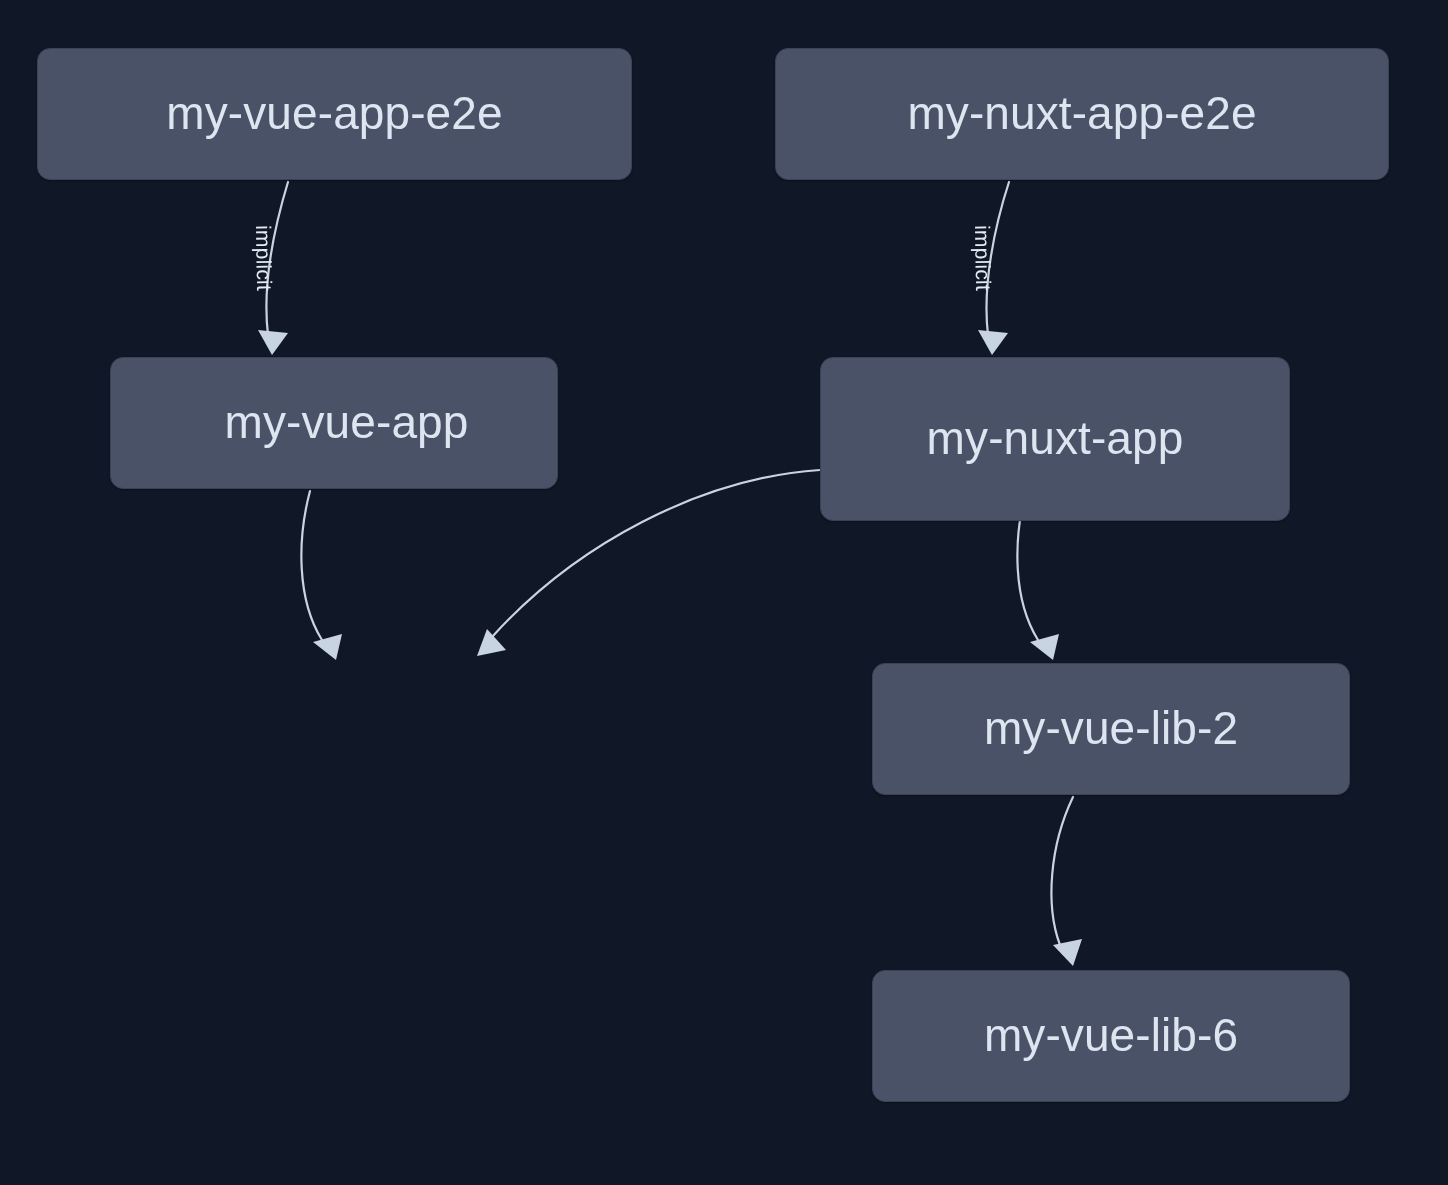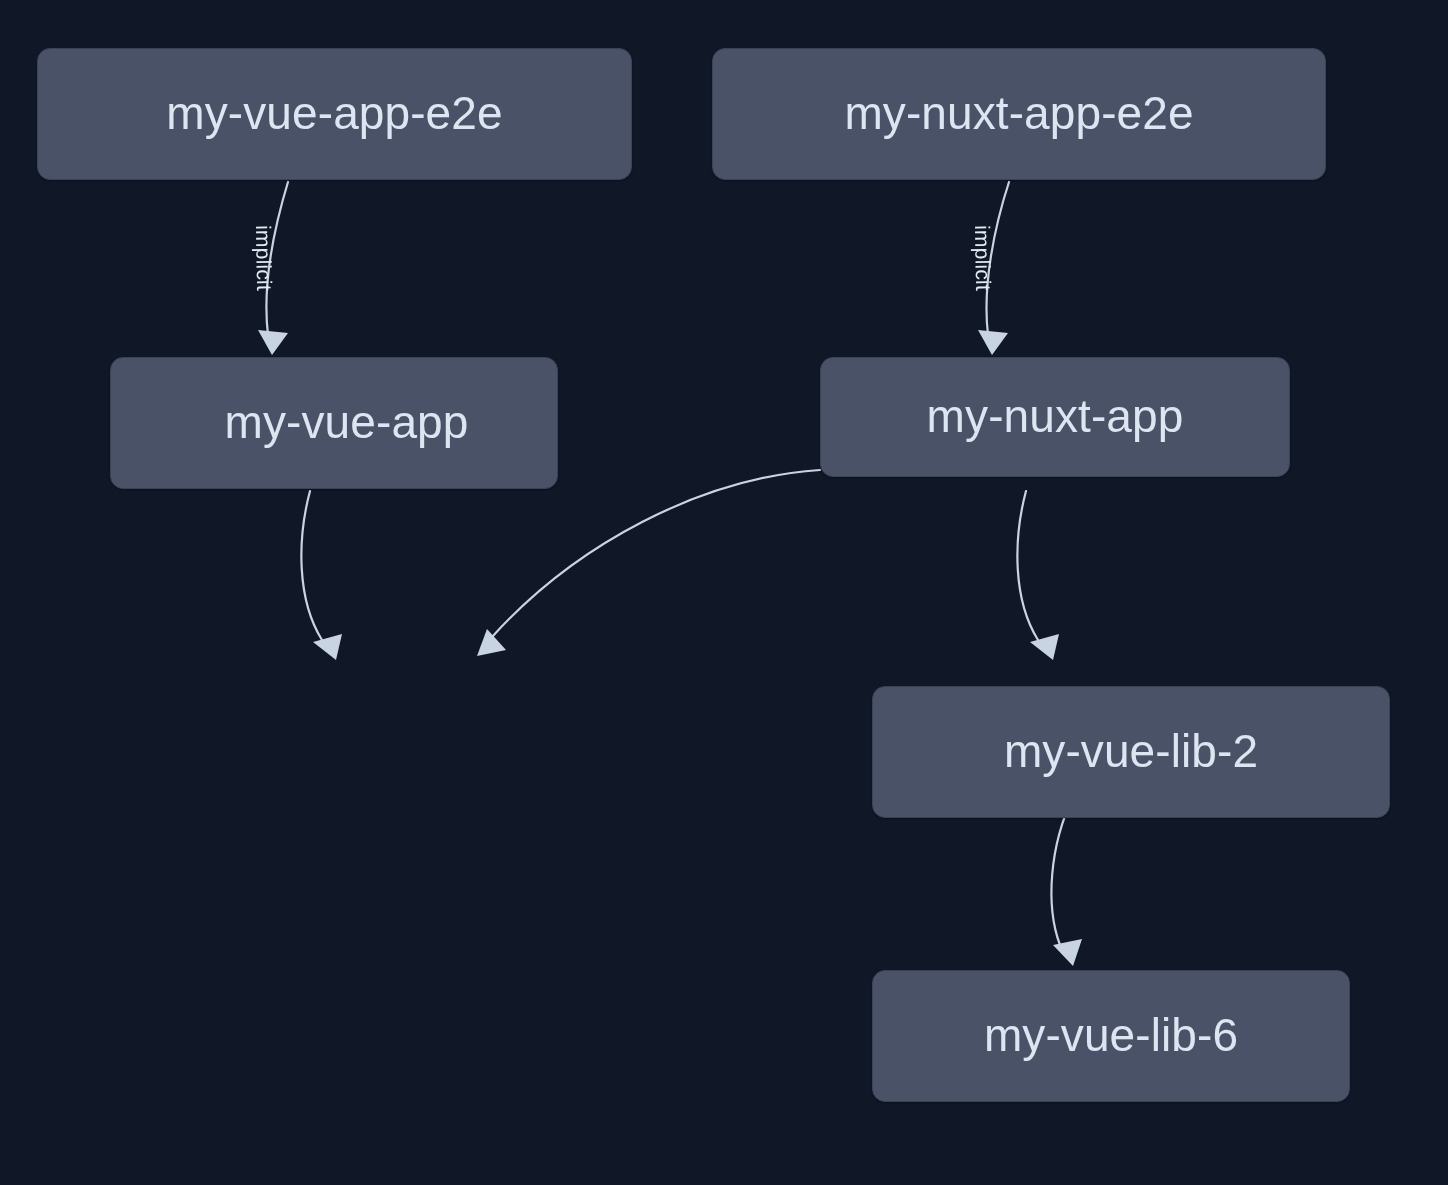--- a/index.html
+++ b/index.html
@@ -98,34 +98,34 @@
     <g>
       <path class="edge-path" d="M 1073 797 C 1050 845 1045 905 1060 945"></path>
       <polygon class="edge-arrow" points="1073,966 1053,945 1082,939"></polygon>
     </g>
   </svg>
 
   <div class="node" style="left:37px; top:48px; width:595px; height:132px;">
     <span class="node-label">my-vue-app-e2e</span>
   </div>
 
-  <div class="node" style="left:712px; top:48px; width:614px; height:132px;">
+  <div class="node" style="left:775px; top:48px; width:614px; height:132px;">
     <span class="node-label">my-nuxt-app-e2e</span>
   </div>
 
   <div class="node" style="left:110px; top:357px; width:448px; height:132px;padding-left:25px;">
     <span class="node-label">my-vue-app</span>
   </div>
 
-  <div class="node" style="left:820px; top:357px; width:470px; height:120px;">
+  <div class="node" style="left:820px; top:357px; width:470px; height:164px;">
     <span class="node-label">my-nuxt-app</span>
   </div>
 
 
-  <div class="node" style="left:872px; top:686px; width:518px; height:132px;">
+  <div class="node" style="left:872px; top:663px; width:478px; height:132px;">
     <span class="node-label">my-vue-lib-2</span>
   </div>
 
   <div class="node" style="left:872px; top:970px; width:478px; height:132px;">
     <span class="node-label">my-vue-lib-6</span>
   </div>
 
   <div class="edge-label" style="left:264px; top:258px; transform: translate(-50%,-50%) rotate(-271deg);">implicit</div>
 
   <div class="edge-label" style="left:983px; top:258px; transform: translate(-50%,-50%) rotate(-271deg);">implicit</div>

